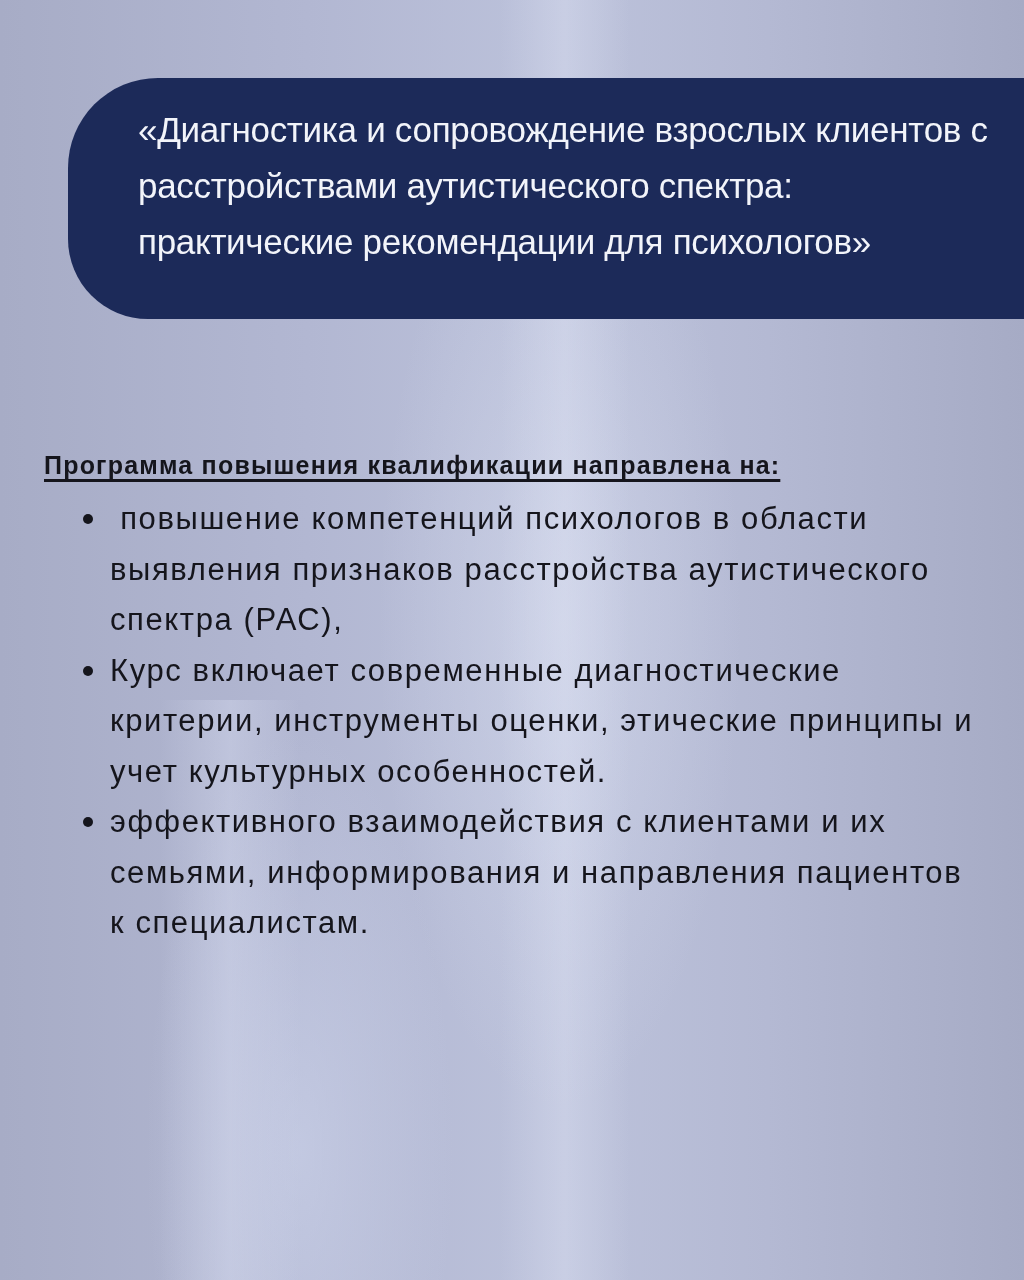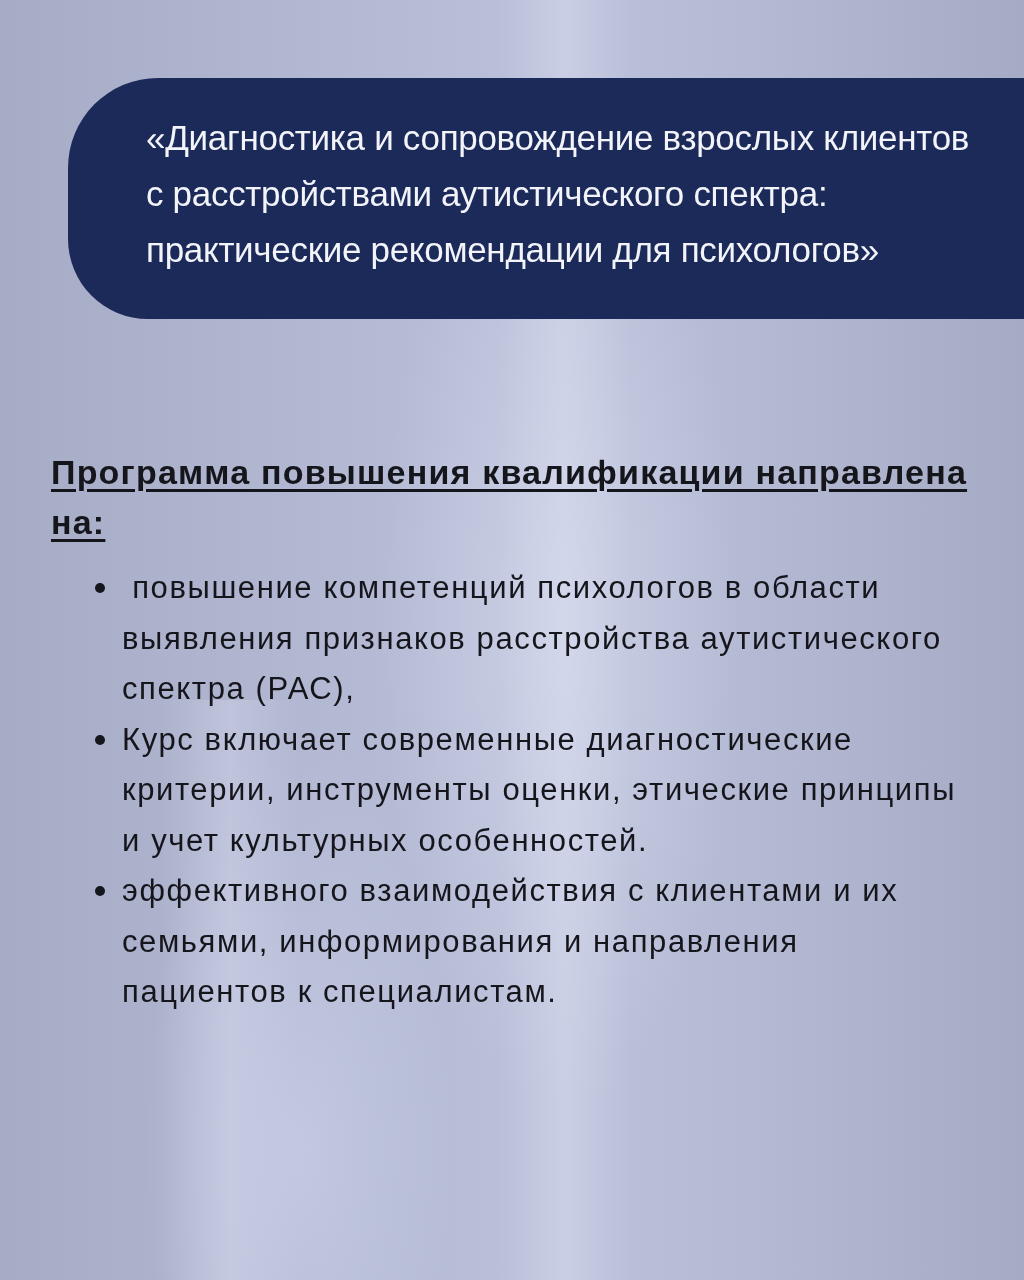--- a/index.html
+++ b/index.html
@@ -40,43 +40,43 @@
       background: #1c2a59;
       border-radius: 90px 0 0 80px;
       box-sizing: border-box;
       padding: 24px 30px 0 70px;
     }
     .title-text {
       color: #f2f4fa;
       font-size: 35px;
       line-height: 56px;
       letter-spacing: -0.3px;
-      margin: 8px;
+      margin: 0;
       font-weight: normal;
     }
     .content {
       position: absolute;
       left: 44px;
       top: 440px;
       width: 940px;
       color: #15151c;
     }
     .section-heading {
-      font-size: 34px;
+      font-size: 25px;
       font-weight: bold;
       line-height: 50px;
       text-decoration: underline;
       text-decoration-thickness: 3px;
       text-underline-offset: 5px;
       letter-spacing: 1.2px;
-      margin: 7px;
+      margin: 0;
     }
     .bullet-list {
       list-style: none;
-      margin: 16px;
+      margin: 4px;
       padding: 0;
     }
     .bullet-item {
       position: relative;
       padding-left: 62px;
       font-size: 31px;
       line-height: 50.5px;
       letter-spacing: 1.6px;
     }
     .bullet-dot {

